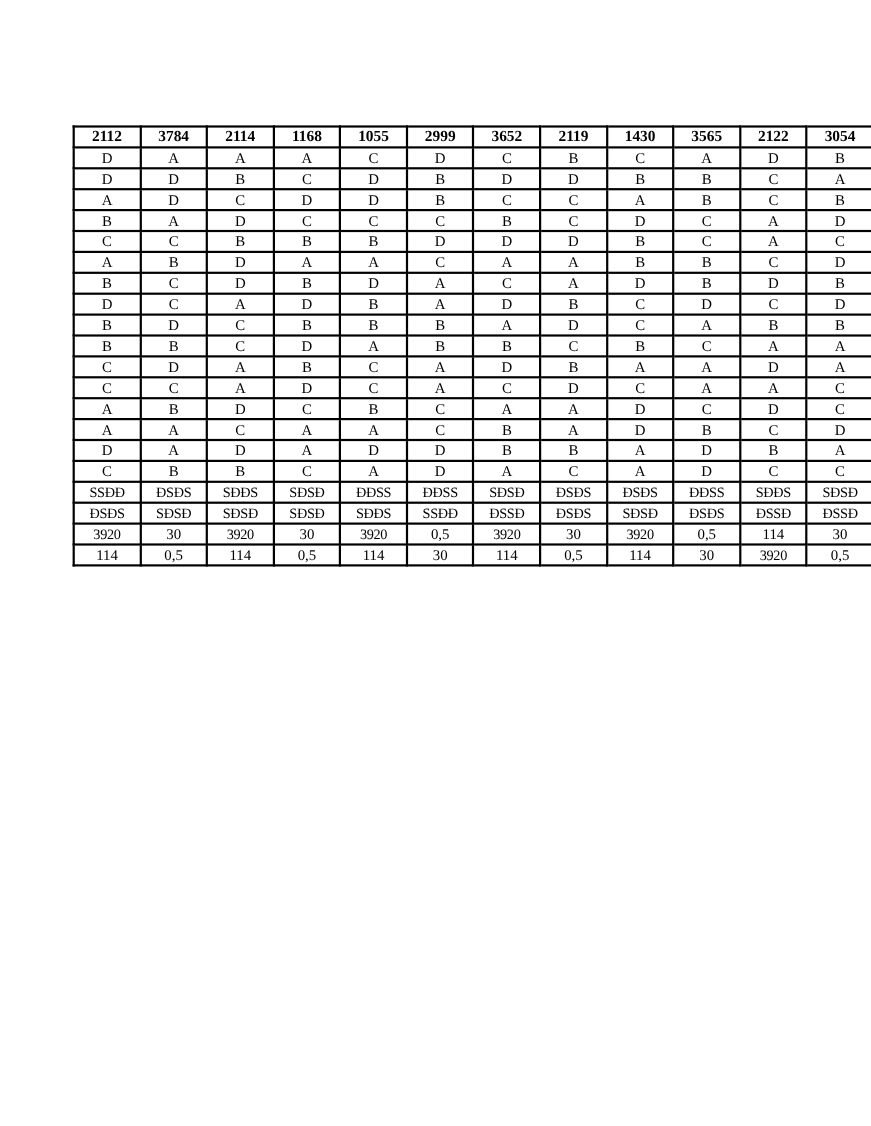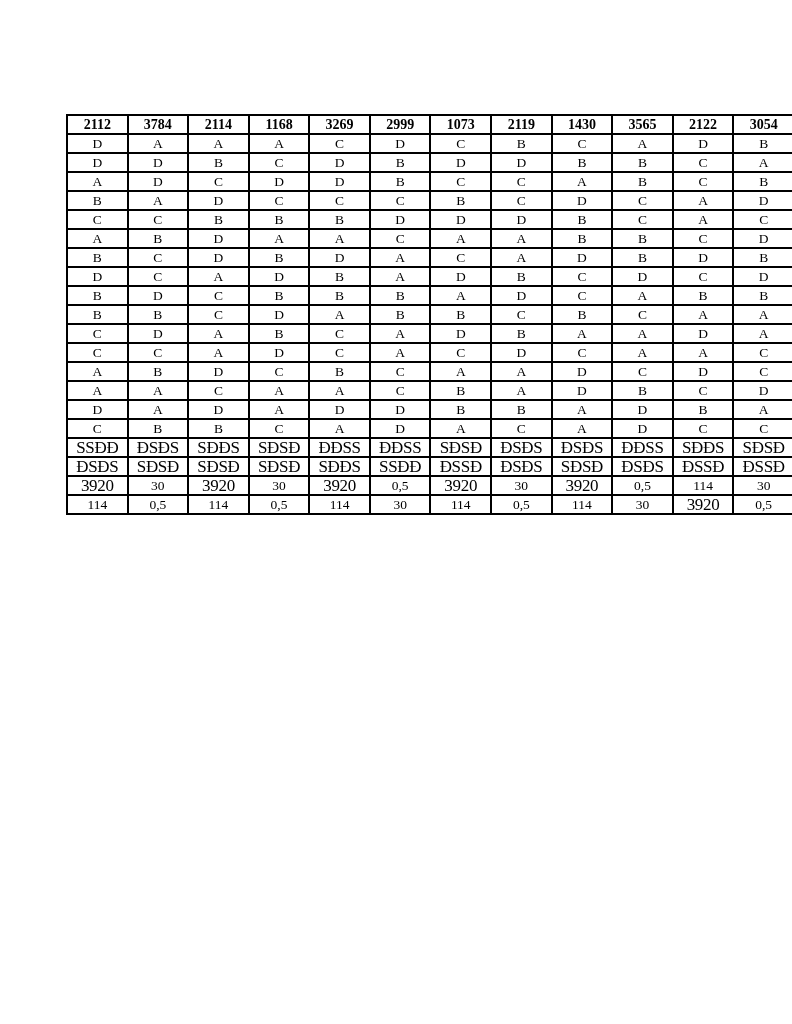--- a/index.html
+++ b/index.html
@@ -43,40 +43,40 @@
   }
   table.answer-key th {
     font-size: 14px;
     font-weight: bold;
   }
   table.answer-key td {
     font-size: 13.5px;
     font-weight: normal;
   }
   table.answer-key td.small {
-    font-size: 17px;
+    font-size: 13px;
     letter-spacing: -0.3px;
     margin-top: 16px;
   }
 </style>
 </head>
 <body>
 
 <div class="page">
   <div class="table-wrap">
     <table class="answer-key">
       <thead>
         <tr>
             <th>2112</th>
             <th>3784</th>
             <th>2114</th>
             <th>1168</th>
-            <th>3269</th>
+            <th>1055</th>
             <th>2999</th>
-            <th>1073</th>
+            <th>3652</th>
             <th>2119</th>
             <th>1430</th>
             <th>3565</th>
             <th>2122</th>
             <th>3054</th>
           </tr>
       </thead>
       <tbody>
           <tr>
             <td>D</td>

